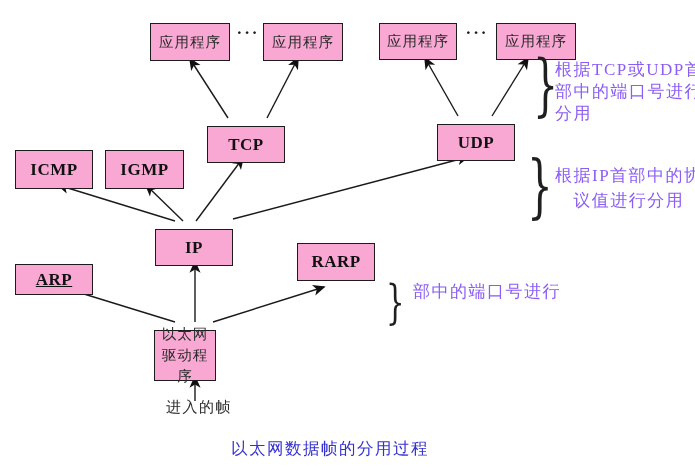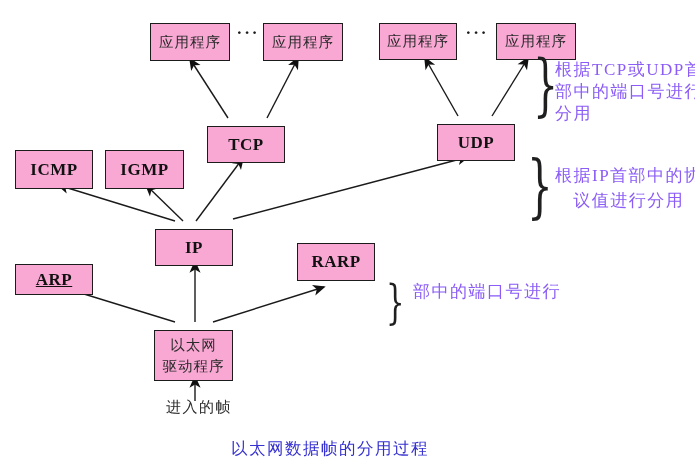--- a/index.html
+++ b/index.html
@@ -71,21 +71,21 @@
   <div class="node proto" style="left:437px;top:116px;width:78px;height:37px;">UDP</div>
 
   <div class="node proto" style="left:15px;top:142px;width:78px;height:39px;">ICMP</div>
   <div class="node proto" style="left:105px;top:142px;width:79px;height:39px;">IGMP</div>
 
   <div class="node proto" style="left:155px;top:221px;width:78px;height:37px;">IP</div>
 
   <div class="node proto" style="left:15px;top:256px;width:78px;height:31px;text-decoration:underline;">ARP</div>
   <div class="node proto" style="left:297px;top:235px;width:78px;height:38px;">RARP</div>
 
-  <div class="node driver" style="left:154px;top:322px;width:79px;height:51px;">
+  <div class="node driver" style="left:154px;top:322px;width:62px;height:51px;">
     <span>以太网</span>
     <span>驱动程序</span>
   </div>
 
   <div class="frame-label">进入的帧</div>
 
   <div class="brace brace1">}</div>
   <div class="ann ann1" style="left:555px;top:59px;">
     <span>根据TCP或UDP首</span>
     <span>部中的端口号进行</span>

